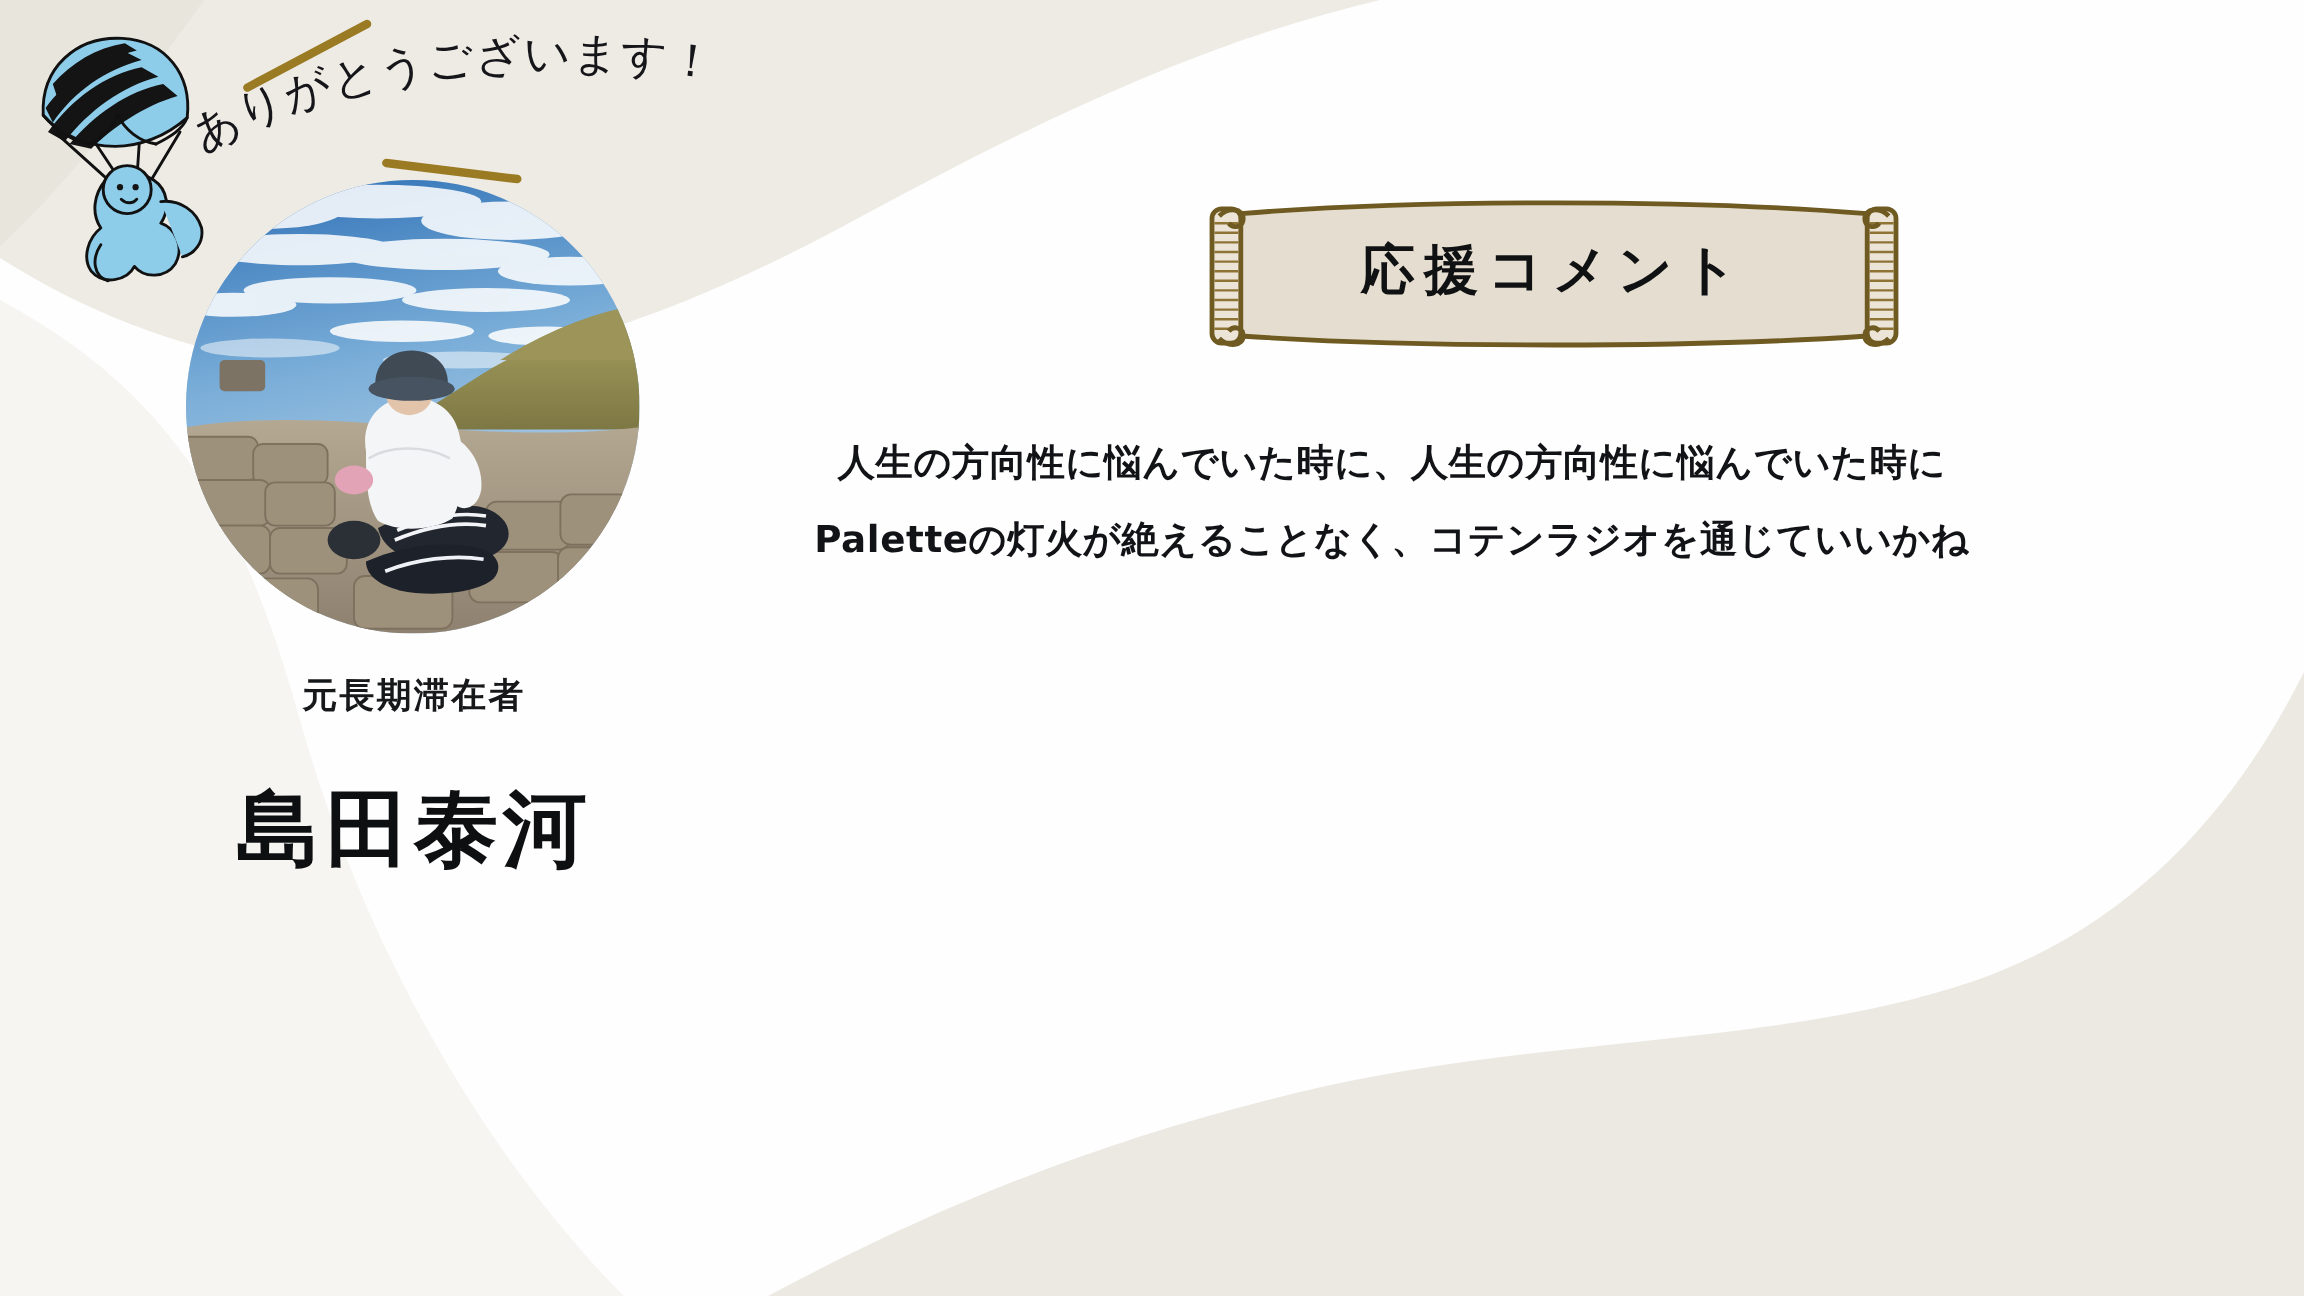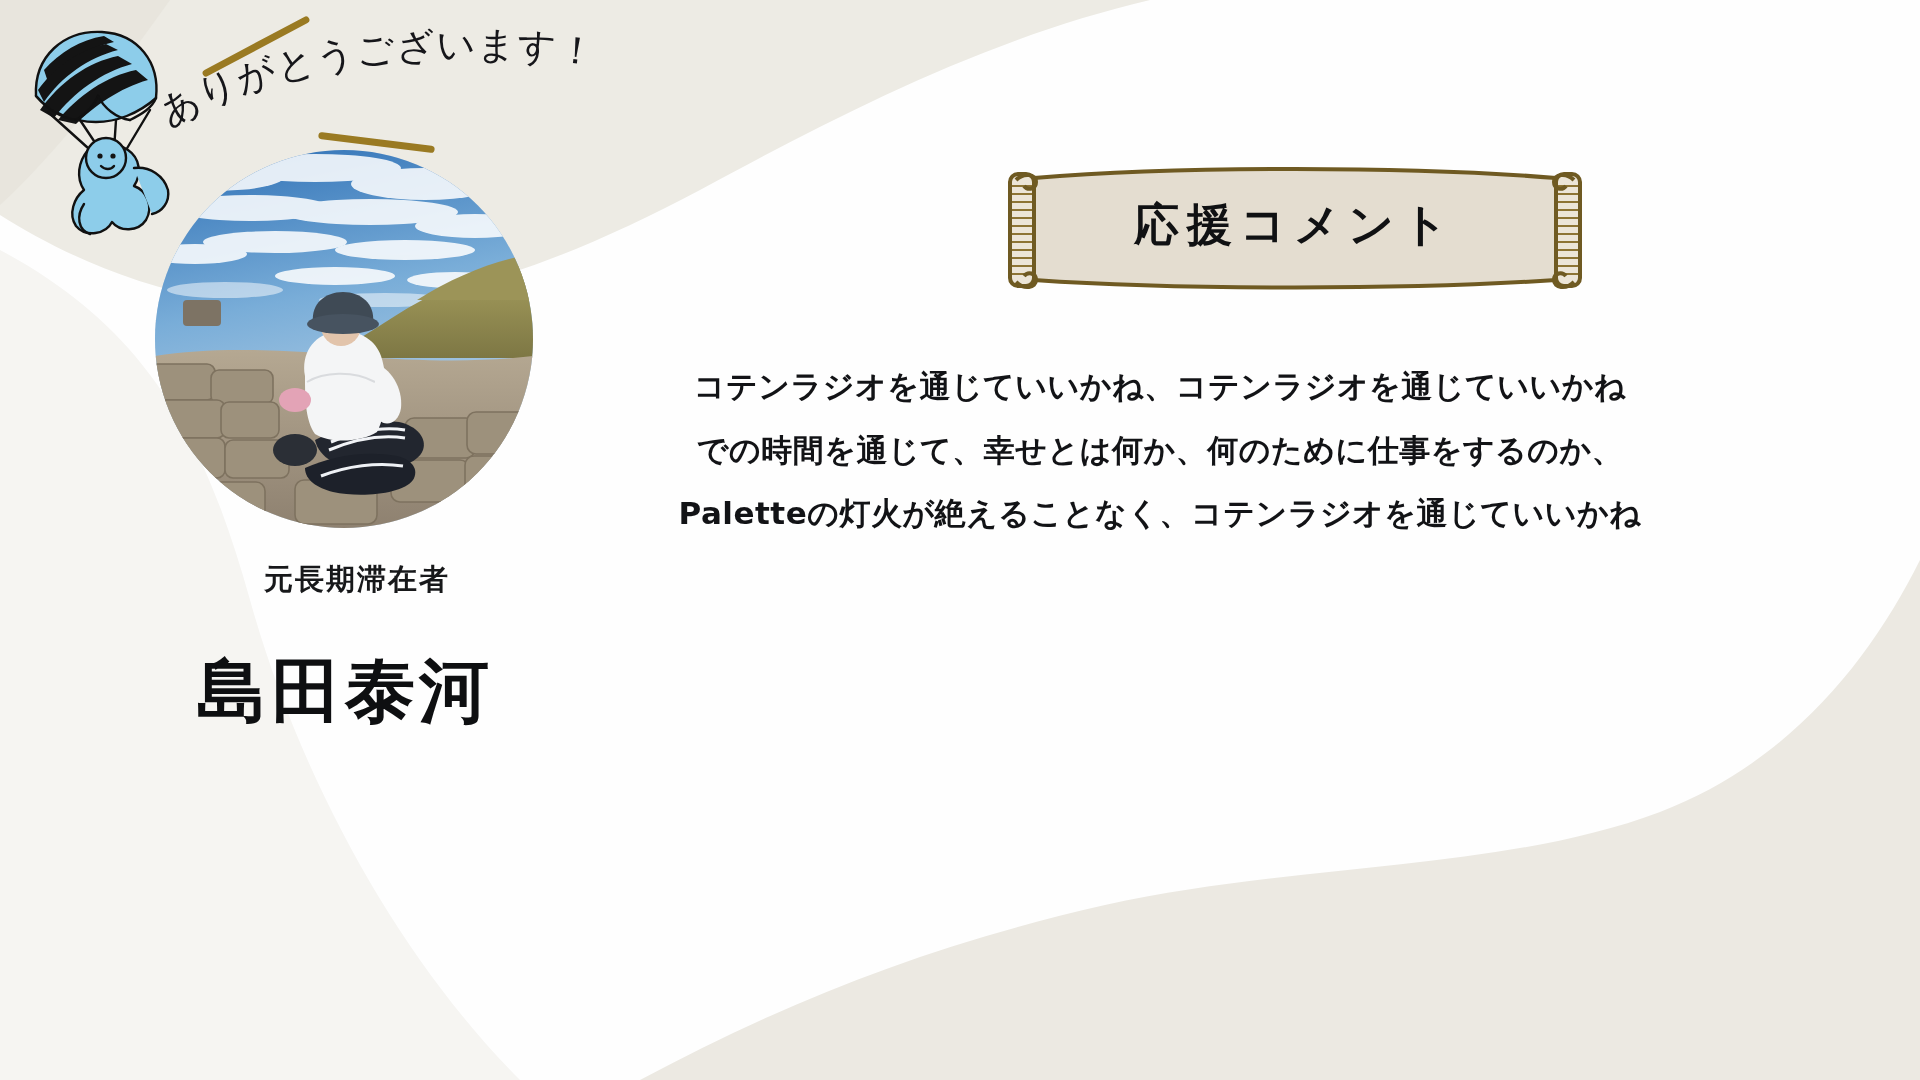--- a/index.html
+++ b/index.html
@@ -112,21 +112,20 @@
     position: absolute;
     left: 0;
     top: 560px;
     width: 690px;
     text-align: center;
     font-size: 29px;
     font-weight: 700;
     color: #17181a;
     letter-spacing: 2px;
     font-family: "DejaVu Sans", sans-serif;
-    margin-left: 12px;
   }
   .person-name {
     position: absolute;
     left: 0;
     top: 645px;
     width: 690px;
     text-align: center;
     font-size: 70px;
     font-weight: 700;
     color: #0e0f11;
@@ -391,18 +390,17 @@
               <line x1="558" y1="112" x2="578" y2="112"></line>
           </g>
           <path d="M574,18 C566,10 554,12 554,20 C554,27 562,29 566,24" fill="none" stroke="#6f5a22" stroke-width="4"></path>
           <path d="M574,120 C566,128 554,126 554,118 C554,111 562,109 566,114" fill="none" stroke="#6f5a22" stroke-width="4"></path>
         </g>
       </svg>
       <div class="ribbon-text">応援コメント</div>
     </div>
 
     <div class="comment-body">
-      <span class="ln">コテンラジオを通じていいかね、コテンラジオを通じていいかね</span>
-      <span class="ln">での時間を通じて、幸せとは何か、何のために仕事をするのか、</span>
+      <span class="ln">人生の方向性に悩んでいた時に、人生の方向性に悩んでいた時に</span>
       <span class="ln">Paletteの灯火が絶えることなく、コテンラジオを通じていいかね</span>
     </div>
   </div>
 </div>
 
 </body></html>

